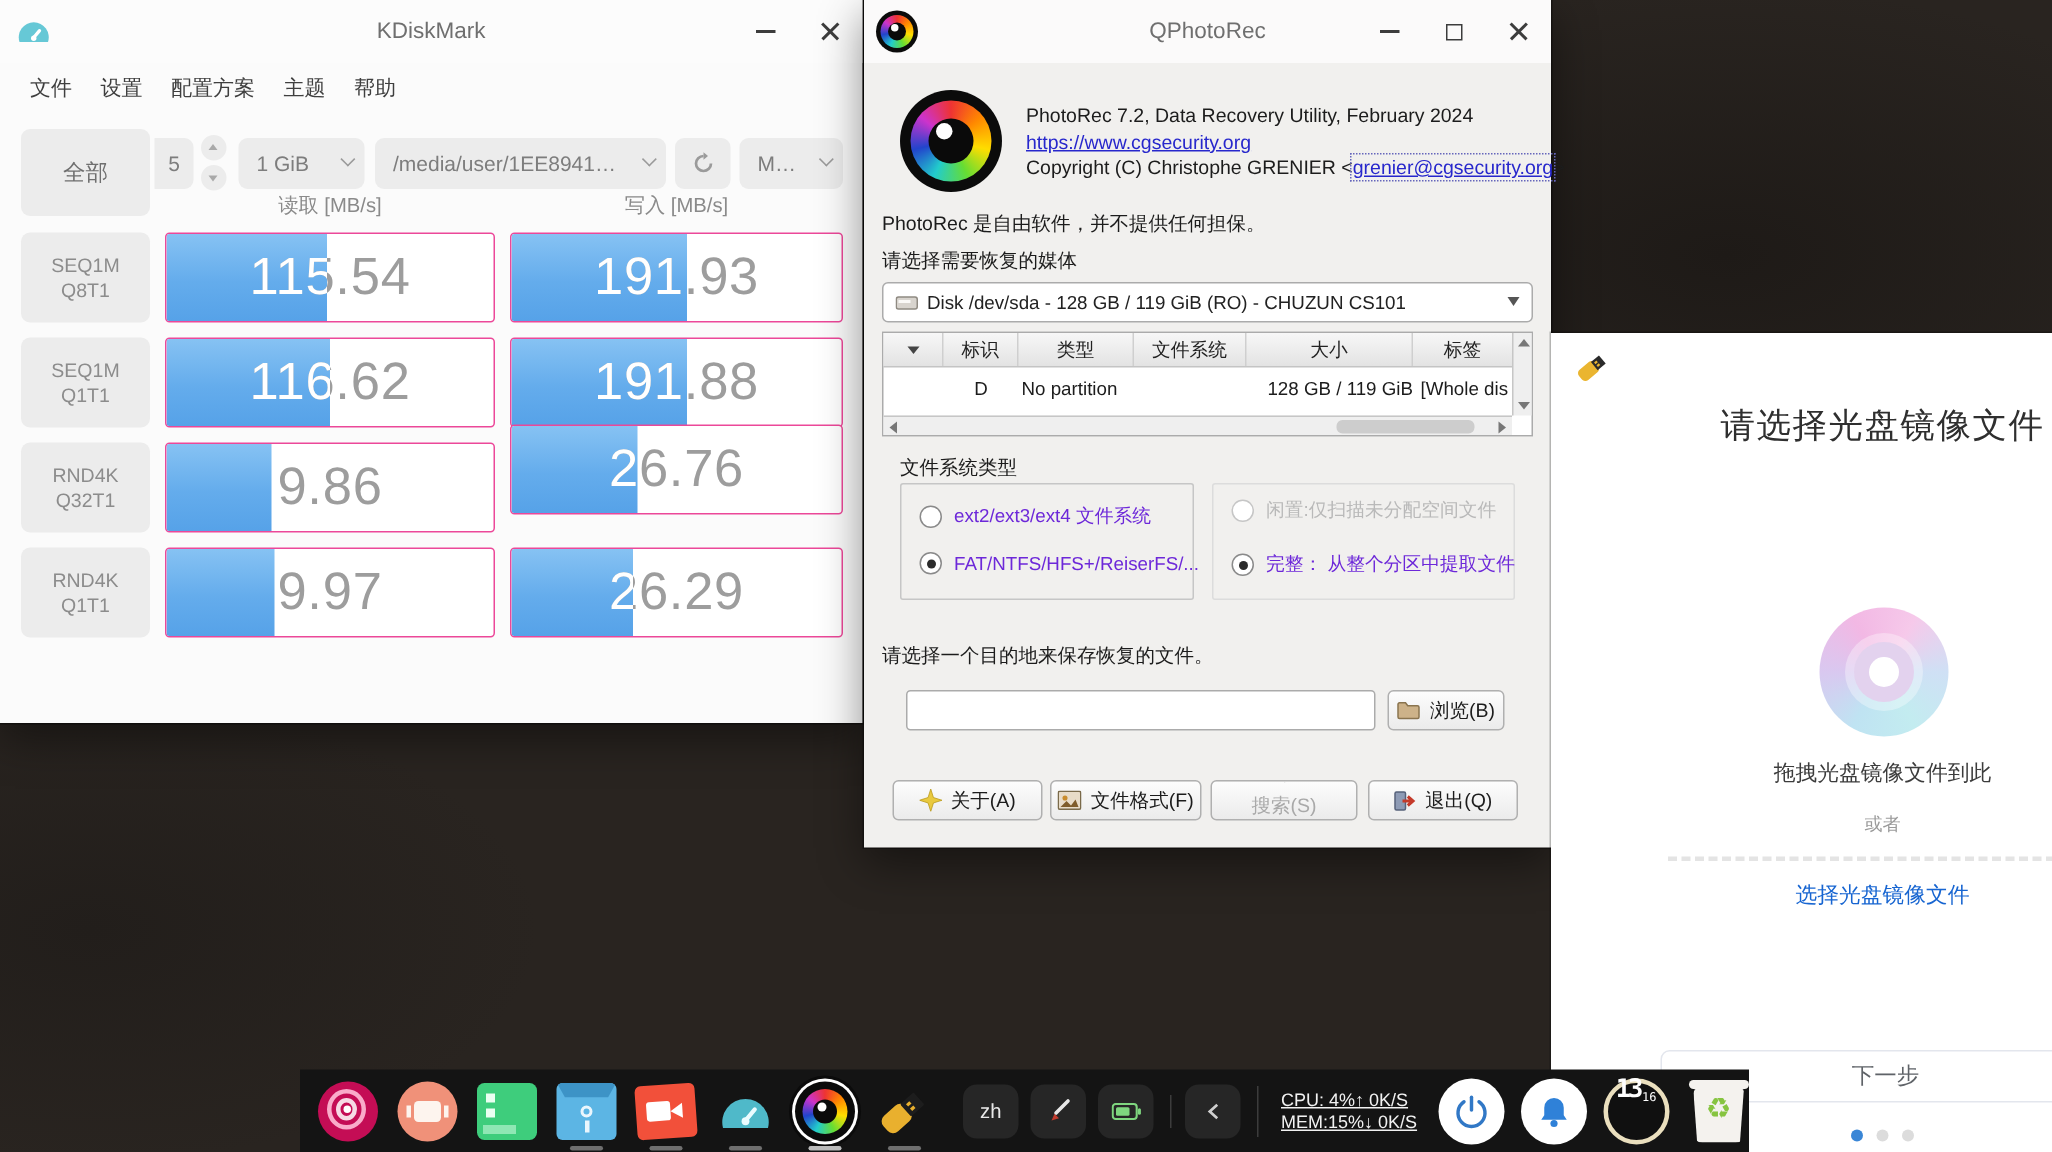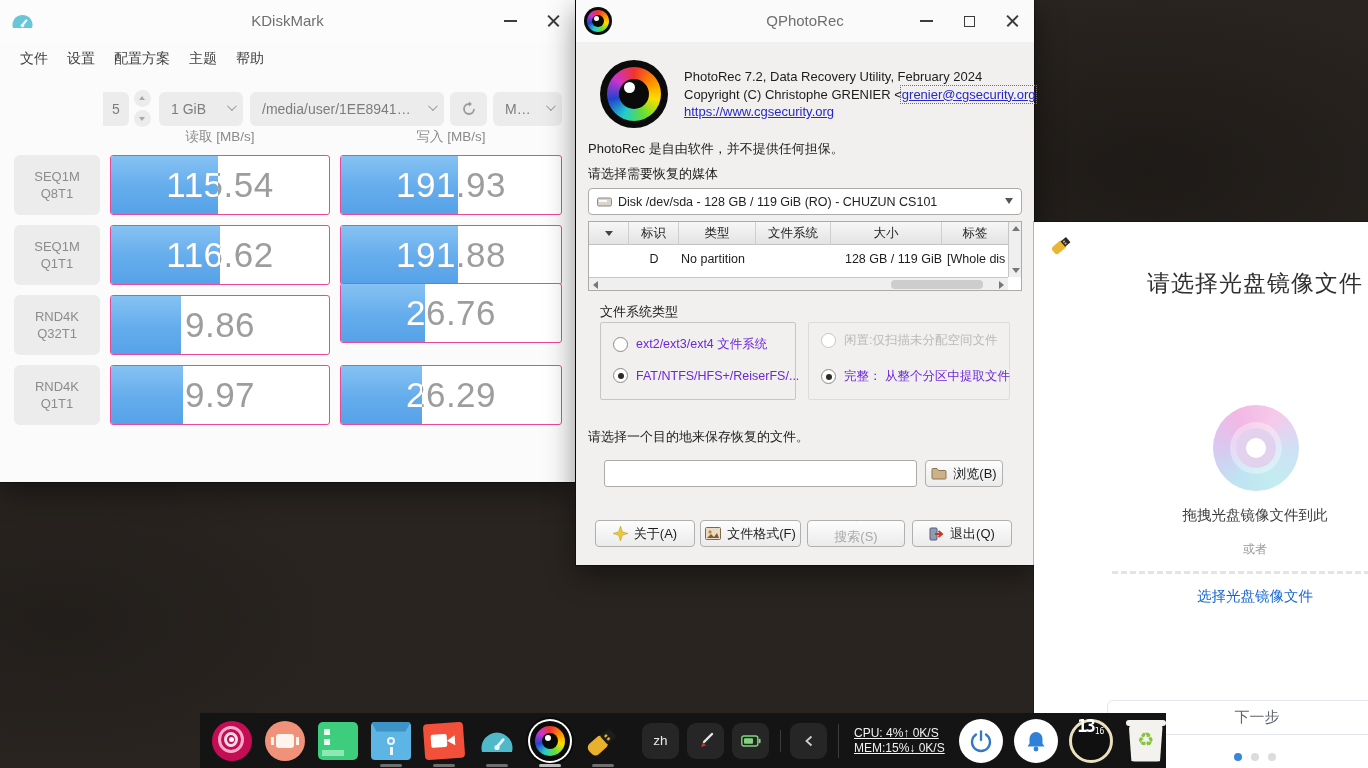--- a/index.html
+++ b/index.html
@@ -153,20 +153,21 @@
         <div class="glyph-close"></div>
       </div>
   </div>
   <div class="menubar">
     <span>文件</span>
     <span>设置</span>
     <span>配置方案</span>
     <span>主题</span>
     <span>帮助</span>
   </div>
+  <div class="chip" id="kdm-all">全部</div>
   <div class="chip" id="kdm-loop">5</div>
   <div class="spin up" style="top:90px"></div>
   <div class="spin dn" style="top:110px"></div>
   <div class="combo" style="left:159px;top:92px;width:84px">
       <span>1 GiB</span>
       <span class="chev"></span>
     </div>
   <div class="combo" style="left:250px;top:92px;width:194px">
       <span>/media/user/1EE8941…</span>
       <span class="chev"></span>
@@ -284,22 +285,22 @@
         <div class="glyph-close"></div>
       </div>
   </div>
   <div style="position:absolute;left:24px;top:60px;width:68px;height:68px;border-radius:50%;background:#0b0b0b">
     <div style="position:absolute;left:7px;top:7px;width:54px;height:54px;border-radius:50%;background:conic-gradient(#e33,#f80,#fd0,#6d3,#2cc,#24c,#c3c,#e33)"></div>
     <div style="position:absolute;left:19px;top:19px;width:30px;height:30px;border-radius:50%;background:#0a0a0a"></div>
     <div style="position:absolute;left:24px;top:22px;width:11px;height:11px;border-radius:50%;background:#fff"></div>
   </div>
   <div class="abouttxt">
     <div>PhotoRec 7.2, Data Recovery Utility, February 2024</div>
+    <div><a class="link">https://www.cgsecurity.org</a></div>
     <div><span>Copyright (C) Christophe GRENIER &lt;</span><a class="link dotted">grenier@cgsecurity.org</a><span>&gt;</span></div>
-    <div><a class="link">https://www.cgsecurity.org</a></div>
   </div>
   <div class="qlabel" style="left:12px;top:140px">PhotoRec 是自由软件，并不提供任何担保。</div>
   <div class="qlabel" style="left:12px;top:165px">请选择需要恢复的媒体</div>
   <div id="qpr-combo">
     <svg width="15" height="13" viewBox="0 0 15 13" style="margin-right:6px;flex:none">
         <rect x="0.5" y="3" width="14" height="8" rx="1.5" fill="#d8d4ce" stroke="#8f8a82"></rect>
         <rect x="2" y="5" width="8" height="2" fill="#faf9f7"></rect>
       </svg>
     <span style="white-space:nowrap;overflow:hidden">Disk /dev/sda - 128 GB / 119 GiB (RO) - CHUZUN CS101</span>
     <span class="chev"></span>

